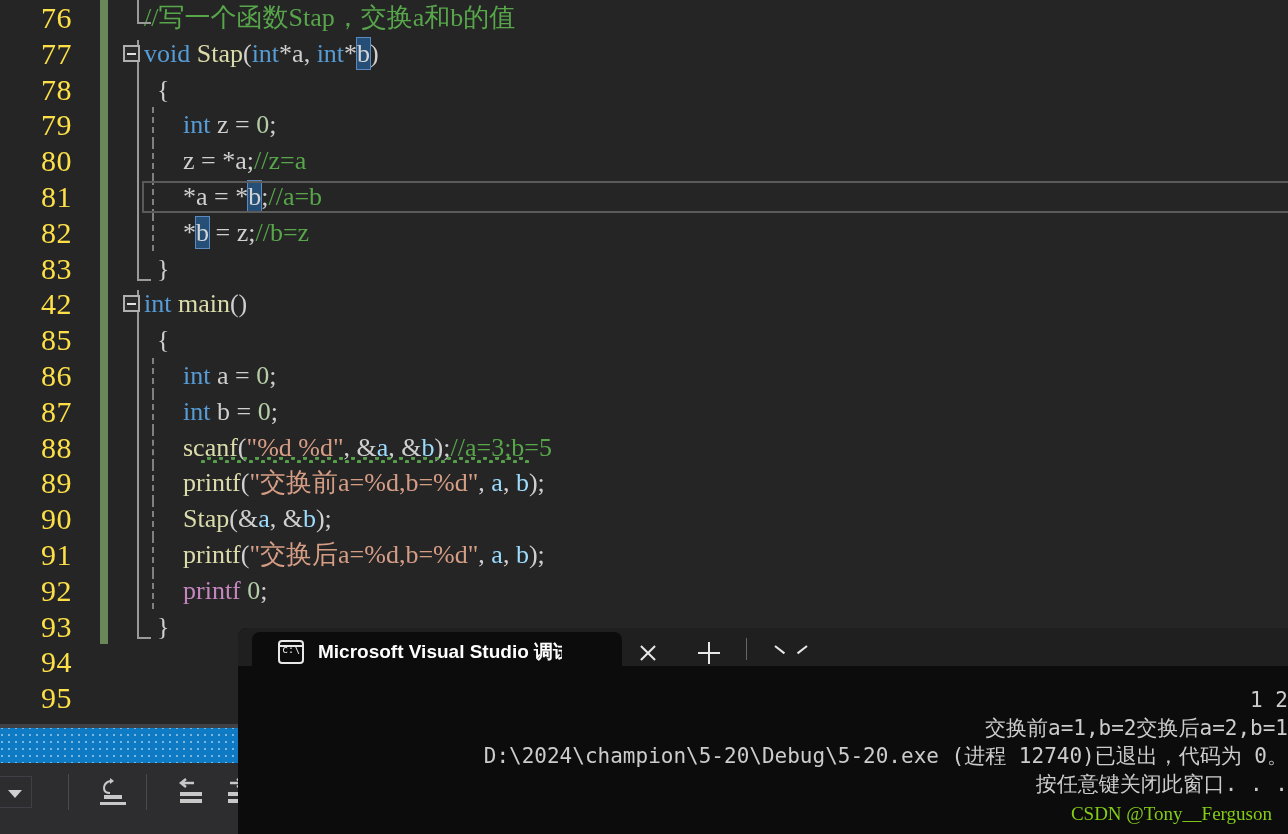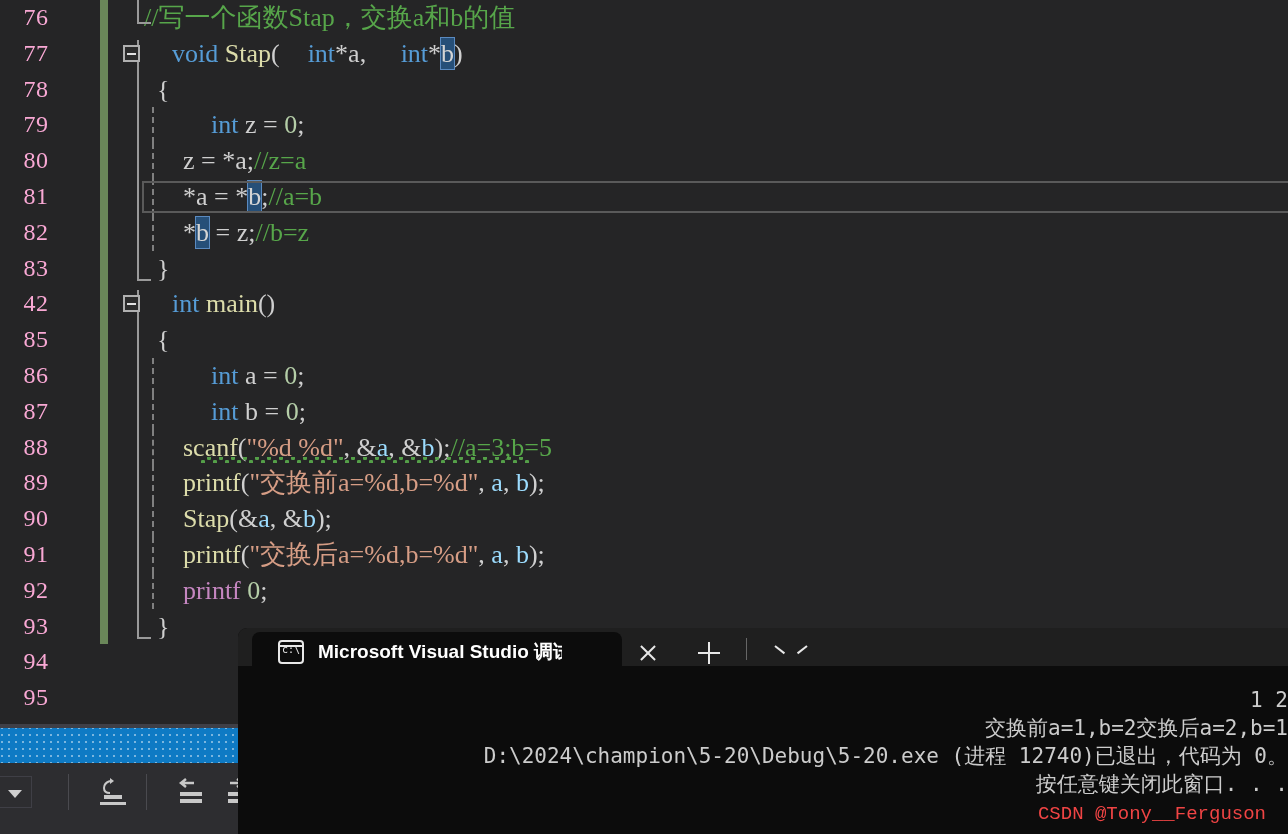--- a/index.html
+++ b/index.html
@@ -13,22 +13,22 @@
 
   
   #editor {
     position: absolute; left: 0; top: 0; width: 1288px; height: 724px;
     background: #252526; overflow: hidden;
   }
   .code-line {
     position: relative; height: 35.8px; line-height: 35.8px; white-space: pre;
   }
   .gutter-num {
-    position: absolute; left: 0; top: 0; width: 72px; text-align: center;
-    color: #f9a8d4; font-size: 24px; font-family: "Liberation Serif", serif;
+    position: absolute; left: 0; top: 0; width: 72px; text-align: right;
+    color: #fde047; font-size: 30px; font-family: "Liberation Serif", serif;
     line-height: 35.8px; letter-spacing: 0.5px;
   }
   .changebar {
     position: absolute; left: 100px; top: 0; width: 8px; height: 100%;
     background: #6a8759;
   }
   .changebar.off { background: transparent; }
 
   
   .scopeline {
@@ -55,21 +55,21 @@
   }
 
   .code-text {
     position: absolute; left: 144px; top: 0;
     font-size: 26px; font-family: Liberation Serif, serif;
     line-height: 35.8px; white-space: pre; letter-spacing: 0px;
   }
 
   
   .t-com   { color: #57a64a; }
-  .t-kw    { color: #569cd6; margin-left: 28px; }
+  .t-kw    { color: #569cd6; }
   .t-fn    { color: #dcdcaa; }
   .t-plain { color: #cfcfcf; }
   .t-num   { color: #b5cea8; }
   .t-str   { color: #d69d85; }
   .t-var   { color: #9cdcfe; }
   .t-ctrl  { color: #c586c0; }
   .t-punc  { color: #cfcfcf; }
 
   .sel {
     background: #264f78; outline: 1px solid #5a8ac0;
@@ -193,23 +193,23 @@
   #tab-chevron::before { left: -1px; transform: rotate(38deg); transform-origin: left center; }
   #tab-chevron::after  { left: 19px; transform: rotate(-38deg); transform-origin: right center; }
 
   #console-body {
     position: absolute; left: 0; top: 44px; width: 100%; height: 162px;
     padding: 14px 0 0 14px;
     color: #cccccc; font-family: "DejaVu Sans Mono", monospace;
     font-size: 21px; line-height: 28px; white-space: pre; text-align: right;
   }
   #watermark {
-    position: absolute; right: 22px; bottom: 9px;
-    color: #ef4444; font-size: 19px;
-    font-family: Liberation Mono, monospace;
+    position: absolute; right: 16px; bottom: 9px;
+    color: #84cc16; font-size: 19px;
+    font-family: Liberation Serif, serif;
   }
 </style>
 </head>
 <body>
 
 <div id="root">
 
   <div id="editor">
     <div id="editor-lines">
         <div class="code-line"><div class="gutter-num">76</div><div class="changebar"></div><div class="code-text"><span class="t-com">//写一个函数Stap，交换a和b的值</span></div></div>

